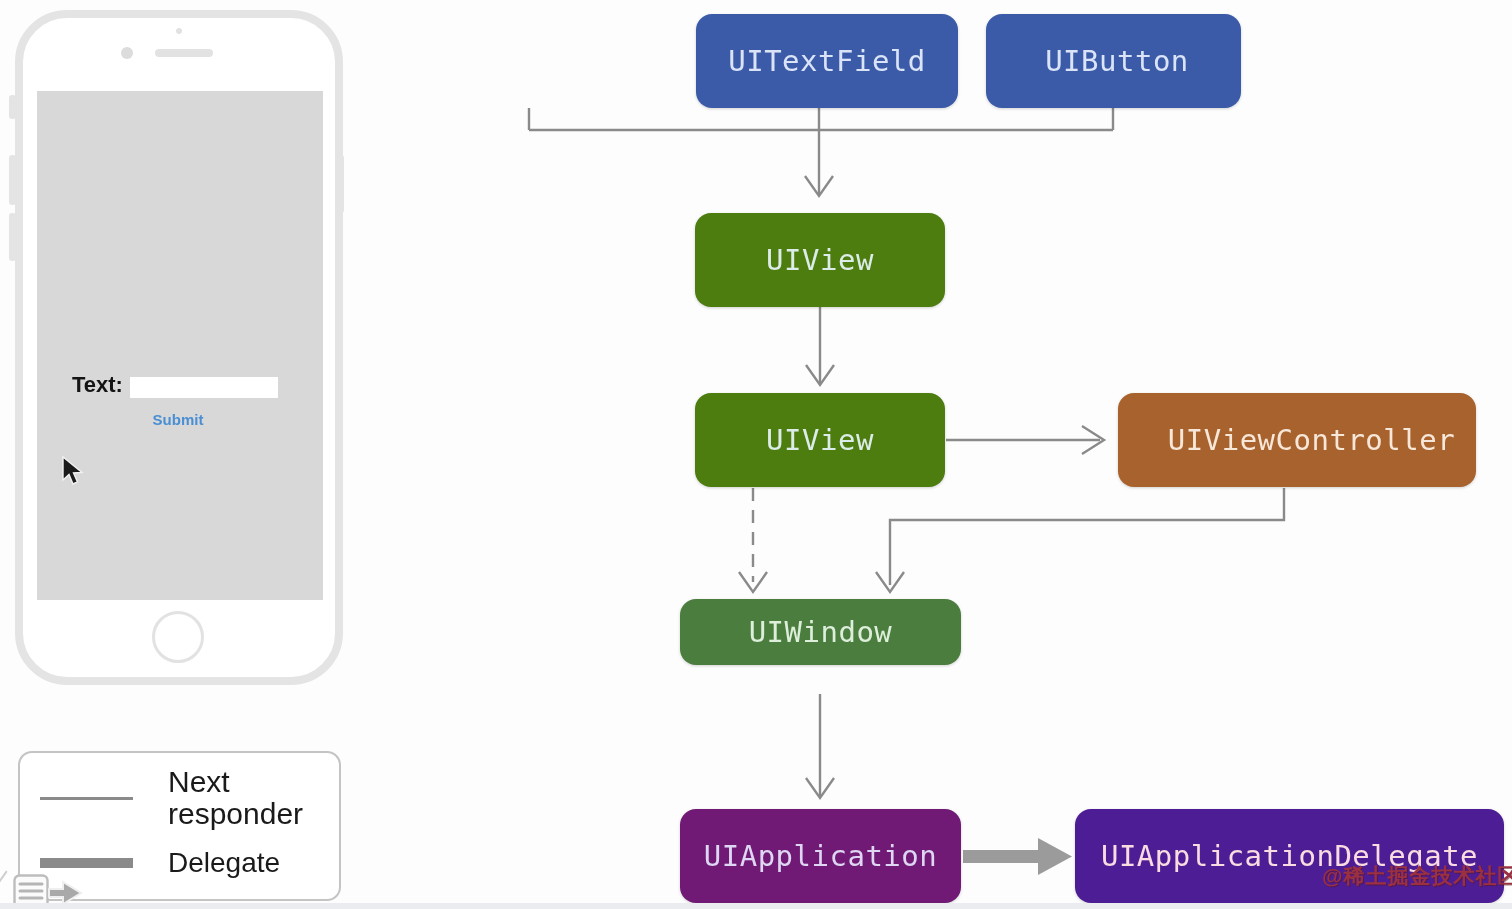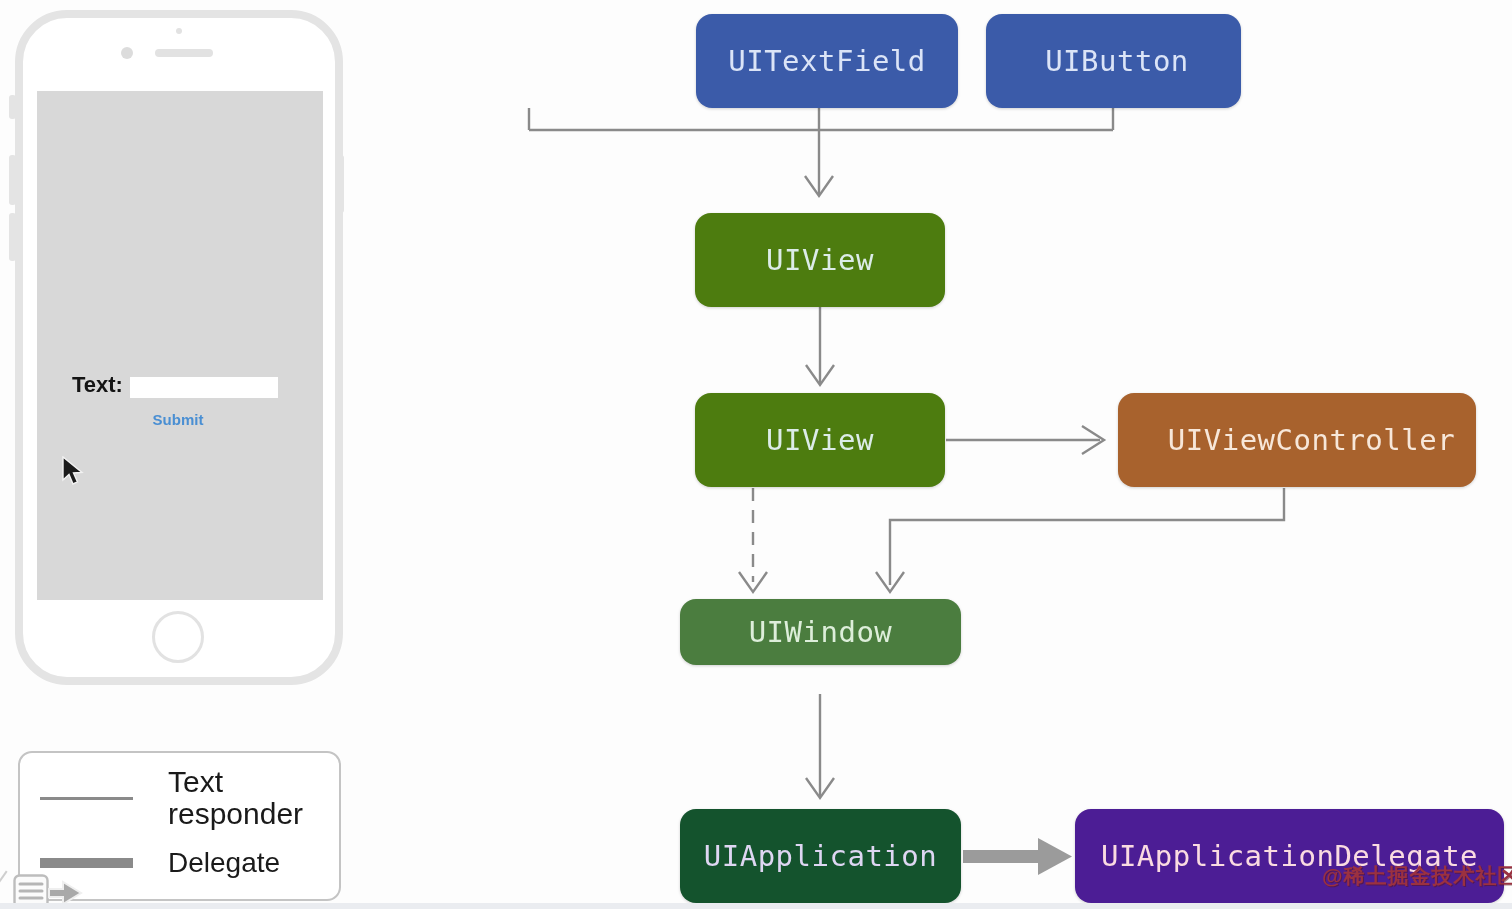--- a/index.html
+++ b/index.html
@@ -10,21 +10,21 @@
   
   .node{
     position:absolute;border-radius:16px;display:flex;align-items:center;justify-content:center;
     font-family:"DejaVu Sans Mono", monospace;font-size:29px;letter-spacing:.5px;
     box-shadow:0 1px 3px rgba(0,0,0,.18);white-space:nowrap;
   }
   .node.blue{background:#3b5ba9;color:#dbe4f7;}
   .node.teal{background:#4d7c0f;color:#dcecе8;color:#dcece8;}
   .node.orange{background:#a8622d;color:#f7e7d9;padding-left:29px;}
   .node.green{background:#4b7d3f;color:#ddeeda;}
-  .node.purple{background:#14532d;color:#ded6f2;}
+  .node.purple{background:#701a75;color:#ded6f2;}
   .node.pink{background:#4c1d95;color:#fadbe1;}
   #n-uilabel{left:405px;top:14px;width:247px;height:94px;}
   #n-uitextfield{left:688px;top:14px;width:262px;height:94px;margin-left:8px;}
   #n-uibutton{left:986px;top:14px;width:248px;height:94px;padding-left:7px;}
   #n-uiview-top{left:695px;top:213px;width:250px;height:94px;}
   #n-uiview-main{left:695px;top:393px;width:250px;height:94px;}
   #n-uiviewcontroller{left:1118px;top:393px;width:329px;height:94px;}
   #n-uiwindow{left:680px;top:599px;width:281px;height:66px;}
   #n-uiapplication{left:680px;top:809px;width:281px;height:94px;}
   #n-uiappdelegate{left:1075px;top:809px;width:429px;height:94px;}
@@ -136,21 +136,21 @@
   <input class="text-input" type="text" value="" style="">
   <button class="submit-btn">Submit</button>
 
   <svg class="cursor" width="24" height="32" viewBox="0 0 24 32">
     <path d="M2 1 L2 24 L8 18.5 L12 28 L16.5 26 L12.5 17 L21 16.5 Z" fill="#1b1b1b" stroke="#f2f2f2" stroke-width="1.4"></path>
   </svg>
 
   <div class="legend"></div>
   <div class="legend-thin"></div>
   <div class="legend-thick"></div>
-  <div class="legend-next">Text responder</div>
+  <div class="legend-next">Next responder</div>
   <div class="legend-delegate">Delegate</div>
 
   <div class="corner-line"></div>
   <svg class="doc-icon" width="38" height="35" viewBox="0 0 38 35">
     <rect x="1.5" y="1.5" width="33" height="32" rx="5" fill="#fbfbfb" stroke="#bdbdbd" stroke-width="2.4"></rect>
     <g stroke="#b5b5b5" stroke-width="3" stroke-linecap="round">
       <line x1="7" y1="10" x2="29" y2="10"></line>
       <line x1="7" y1="17" x2="29" y2="17"></line>
       <line x1="7" y1="24" x2="29" y2="24"></line>
     </g>

